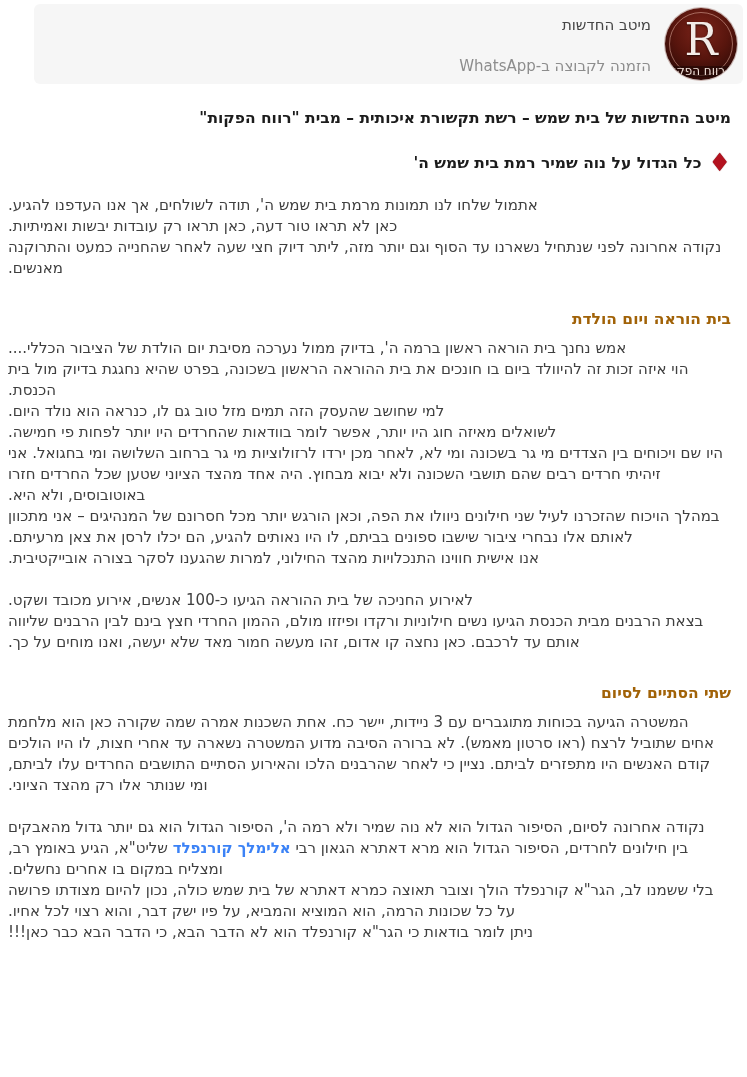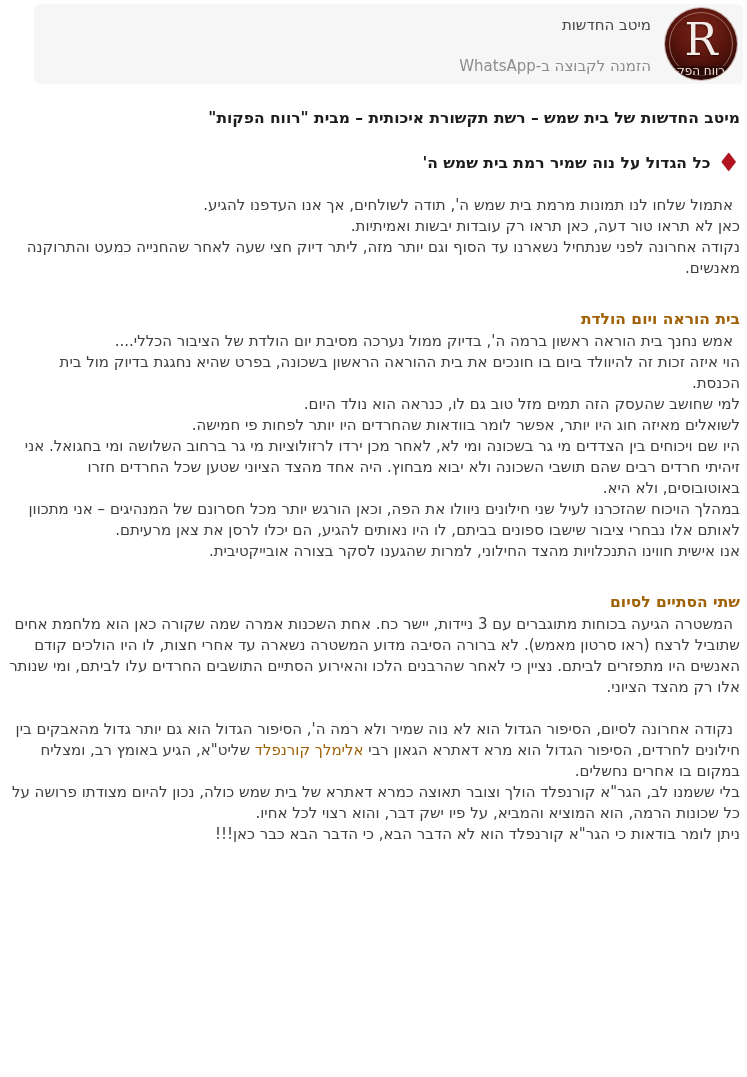--- a/index.html
+++ b/index.html
@@ -51,21 +51,21 @@
     text-align:left;
     font-size:12px;line-height:11px;
     color:#f0e0d8;
     background:rgba(25,6,4,.55);
   }
   .header-text{display:flex;flex-direction:column;gap:7px;padding-top:2px;}
   .channel-title{font-size:15px;color:#454545;}
   .channel-subtitle{font-size:15px;color:#8d8d8d;margin-top:16px;}
 
   
-  main{padding:0 7px 0 8px;}
+  main{padding:0 16px 0 8px;}
   .article-title{
     margin:24px 0 0;
     font-size:15.5px;
     font-weight:bold;
     color:#1c1c1c;
     line-height:21px;
   }
   .lead{
     margin-top:23px;
     font-size:15.5px;
@@ -83,31 +83,31 @@
     text-shadow:0 0 1px #6e0a10;
     flex:0 0 auto;
   }
   .para{
     margin:21px 0 21px;
     font-size:15px;
     line-height:21px;
     color:#3f3f3f;
     white-space:pre-line;
     text-indent:7px;
-    text-align:right;
+    text-align:left;
   }
   .section-title{
     margin:30px 0 0;
     font-size:15.5px;
     font-weight:bold;
     color:#a16207;
     line-height:21px;
   }
-  .section-title + .para{margin-top:1px;}
-  .bold-name{font-weight:normal;color:#a16207;}
+  .section-title + .para{margin-top:8px;}
+  .bold-name{font-weight:bold;color:#3b82f6;}
 </style>
 </head>
 <body>
 
 <div class="page">
 
   <header class="header-card">
     <div class="logo">
       <div class="logo-ring"></div>
       <div class="logo-letter">R</div>
@@ -133,20 +133,22 @@
 נקודה אחרונה לפני שנתחיל נשארנו עד הסוף וגם יותר מזה, ליתר דיוק חצי שעה לאחר שהחנייה כמעט והתרוקנה מאנשים.</p>
 
     <h2 class="section-title">בית הוראה ויום הולדת</h2>
     <p class="para">אמש נחנך בית הוראה ראשון ברמה ה', בדיוק ממול נערכה מסיבת יום הולדת של הציבור הכללי....
 הוי איזה זכות זה להיוולד ביום בו חונכים את בית ההוראה הראשון בשכונה, בפרט שהיא נחגגת בדיוק מול בית הכנסת.
 למי שחושב שהעסק הזה תמים מזל טוב גם לו, כנראה הוא נולד היום.
 לשואלים מאיזה חוג היו יותר, אפשר לומר בוודאות שהחרדים היו יותר לפחות פי חמישה.
 היו שם ויכוחים בין הצדדים מי גר בשכונה ומי לא, לאחר מכן ירדו לרזולוציות מי גר ברחוב השלושה ומי בחגואל. אני זיהיתי חרדים רבים שהם תושבי השכונה ולא יבוא מבחוץ. היה אחד מהצד הציוני שטען שכל החרדים חזרו באוטובוסים, ולא היא.
 במהלך הויכוח שהזכרנו לעיל שני חילונים ניוולו את הפה, וכאן הורגש יותר מכל חסרונם של המנהיגים – אני מתכוון לאותם אלו נבחרי ציבור שישבו ספונים בביתם, לו היו נאותים להגיע, הם יכלו לרסן את צאן מרעיתם.
 אנו אישית חווינו התנכלויות מהצד החילוני, למרות שהגענו לסקר בצורה אובייקטיבית.</p>
+    <p class="para">לאירוע החניכה של בית ההוראה הגיעו כ-100 אנשים, אירוע מכובד ושקט.
+בצאת הרבנים מבית הכנסת הגיעו נשים חילוניות ורקדו ופיזזו מולם, ההמון החרדי חצץ בינם לבין הרבנים שליווה אותם עד לרכבם. כאן נחצה קו אדום, זהו מעשה חמור מאד שלא יעשה, ואנו מוחים על כך.</p>
 
     <h2 class="section-title">שתי הסתיים לסיום</h2>
     <p class="para">המשטרה הגיעה בכוחות מתוגברים עם 3 ניידות, יישר כח. אחת השכנות אמרה שמה שקורה כאן הוא מלחמת אחים שתוביל לרצח (ראו סרטון מאמש). לא ברורה הסיבה מדוע המשטרה נשארה עד אחרי חצות, לו היו הולכים קודם האנשים היו מתפזרים לביתם. נציין כי לאחר שהרבנים הלכו והאירוע הסתיים התושבים החרדים עלו לביתם, ומי שנותר אלו רק מהצד הציוני.</p>
 
     <p class="para"><span>נקודה אחרונה לסיום, הסיפור הגדול הוא לא נוה שמיר ולא רמה ה', הסיפור הגדול הוא גם יותר גדול מהאבקים בין חילונים לחרדים, הסיפור הגדול הוא מרא דאתרא הגאון רבי </span><span class="bold-name">אלימלך קורנפלד</span><span> שליט"א, הגיע באומץ רב, ומצליח במקום בו אחרים נחשלים.
 בלי ששמנו לב, הגר"א קורנפלד הולך וצובר תאוצה כמרא דאתרא של בית שמש כולה, נכון להיום מצודתו פרושה על כל שכונות הרמה, הוא המוציא והמביא, על פיו ישק דבר, והוא רצוי לכל אחיו.
 ניתן לומר בודאות כי הגר"א קורנפלד הוא לא הדבר הבא, כי הדבר הבא כבר כאן!!!</span></p>
 
   </main>
 </div>

